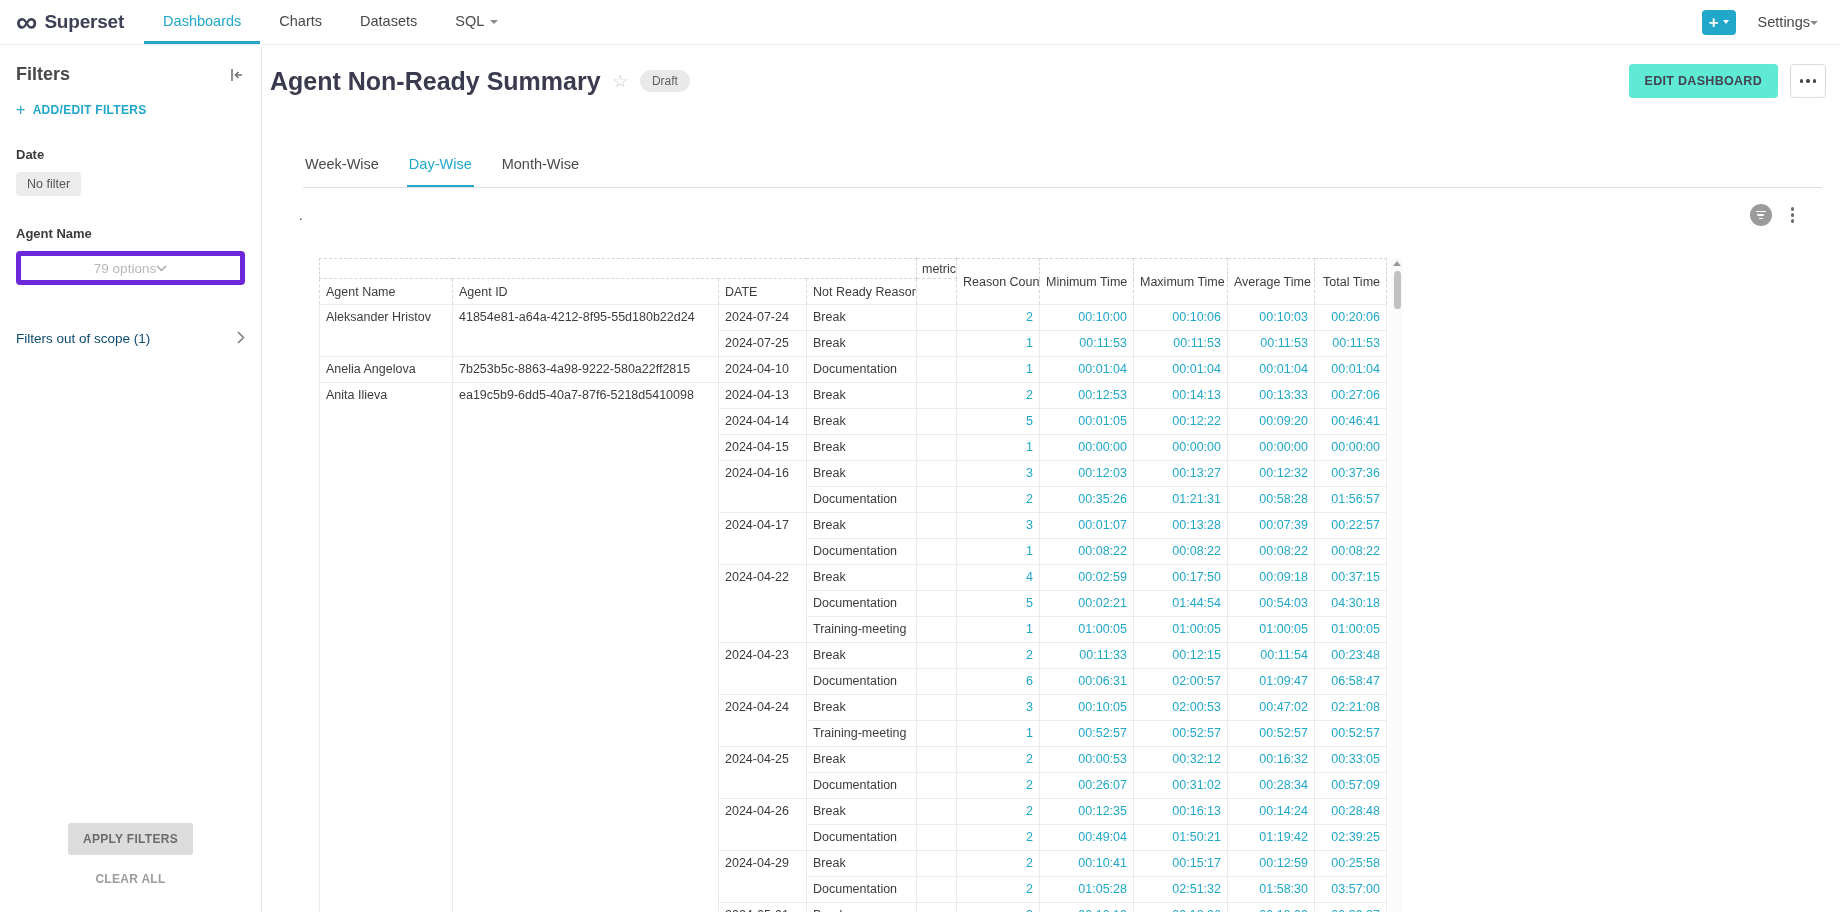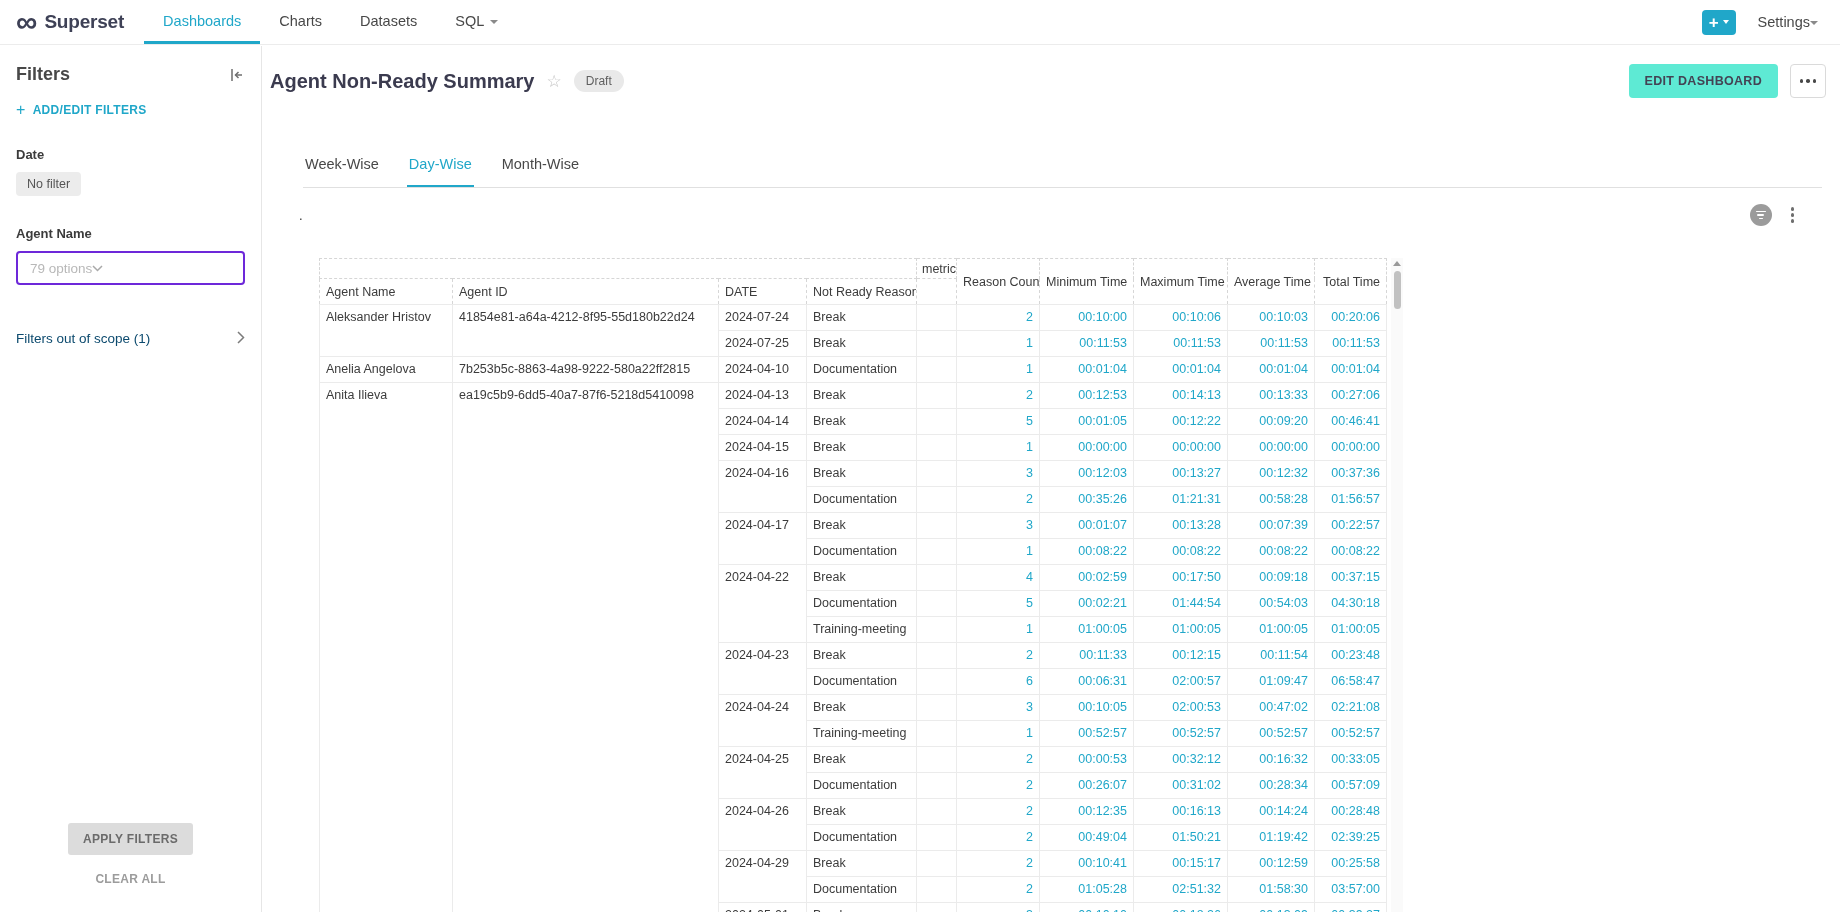--- a/index.html
+++ b/index.html
@@ -24,29 +24,29 @@
   
   .sidebar{position:absolute;top:46px;left:0;width:262px;bottom:0;background:#fff;border-right:1px solid #e6e6e6;padding:18px 16px}
   .sidebar-header{display:flex;align-items:center;justify-content:space-between}
   .sidebar-title{font-size:18px;font-weight:600;color:#484848}
   .collapse-icon{cursor:pointer;display:flex;align-items:center}
   .add-filters{display:flex;align-items:center;gap:7px;color:#20a7c9;font-size:12px;font-weight:600;letter-spacing:.3px;margin-top:18px;cursor:pointer}
   .add-filters .plus-sm{font-size:16px;font-weight:400;line-height:12px}
   .filter-section{margin-top:30px}
   .filter-label{font-size:13px;font-weight:700;color:#3b3b3b;margin-bottom:10px}
   .chip{display:inline-block;background:#ececec;color:#555;font-size:12.5px;padding:5px 11px;border-radius:4px;cursor:pointer}
-  .select-box{height:34px;border:2px solid #6d28d9;border-radius:4px;display:flex;align-items:center;justify-content:flex-start;padding:0 12px;color:#b8b8b8;font-size:13.5px;background:#fff;cursor:pointer}
+  .select-box{height:34px;border:5px solid #6d28d9;border-radius:4px;display:flex;align-items:center;justify-content:center;padding:0 12px;color:#b8b8b8;font-size:13.5px;background:#fff;cursor:pointer}
   .oos-row{margin-top:46px;display:flex;align-items:flex-start;justify-content:space-between;font-size:13.5px;color:#0c4a6e;cursor:pointer}
   .sidebar-footer{position:absolute;left:0;right:0;bottom:26px;text-align:center}
   .apply-btn{display:inline-block;background:#dcdcdc;color:#6b6b6b;font-size:12px;font-weight:700;letter-spacing:.3px;padding:9px 15px;border-radius:3px;border:none;cursor:pointer}
   .clear-btn{margin-top:17px;color:#9c9c9c;font-size:12px;font-weight:600;letter-spacing:.3px;cursor:pointer}
 
   
   .dash-header{position:absolute;left:250px;top:56px;right:0;height:50px;display:flex;align-items:center;padding:0 14px 0 20px}
-  .dash-title{font-size:20px;font-weight:600;color:#3b3b4f}
+  .dash-title{font-size:25px;font-weight:600;color:#3b3b4f}
   .star{font-size:17px;color:#c4c4c4;margin-left:12px;cursor:pointer;line-height:17px}
   .draft-badge{margin-left:12px;background:#e9e9e9;color:#5f5f5f;font-size:12px;padding:4px 12px;border-radius:12px}
   .header-actions{margin-left:auto;display:flex;align-items:center;gap:12px}
   .edit-btn{background:#5eead4;color:#434354;font-size:12.5px;font-weight:700;letter-spacing:.3px;padding:10px 16px;border-radius:4px;border:none;cursor:pointer}
   .more-btn{width:36px;height:34px;border:1px solid #dadada;border-radius:4px;background:#fff;display:flex;align-items:center;justify-content:center;gap:3px;cursor:pointer}
   .more-btn i{width:3.5px;height:3.5px;border-radius:50%;background:#484848;display:block}
 
   
   .tab-bar{position:absolute;left:303px;right:18px;top:142px;height:46px;display:flex;border-bottom:1px solid #e0e0e0}
   .tab{display:flex;align-items:center;font-size:14.5px;color:#484848;margin-right:26px;border-bottom:2px solid transparent;padding:0 2px;height:100%;cursor:pointer}

